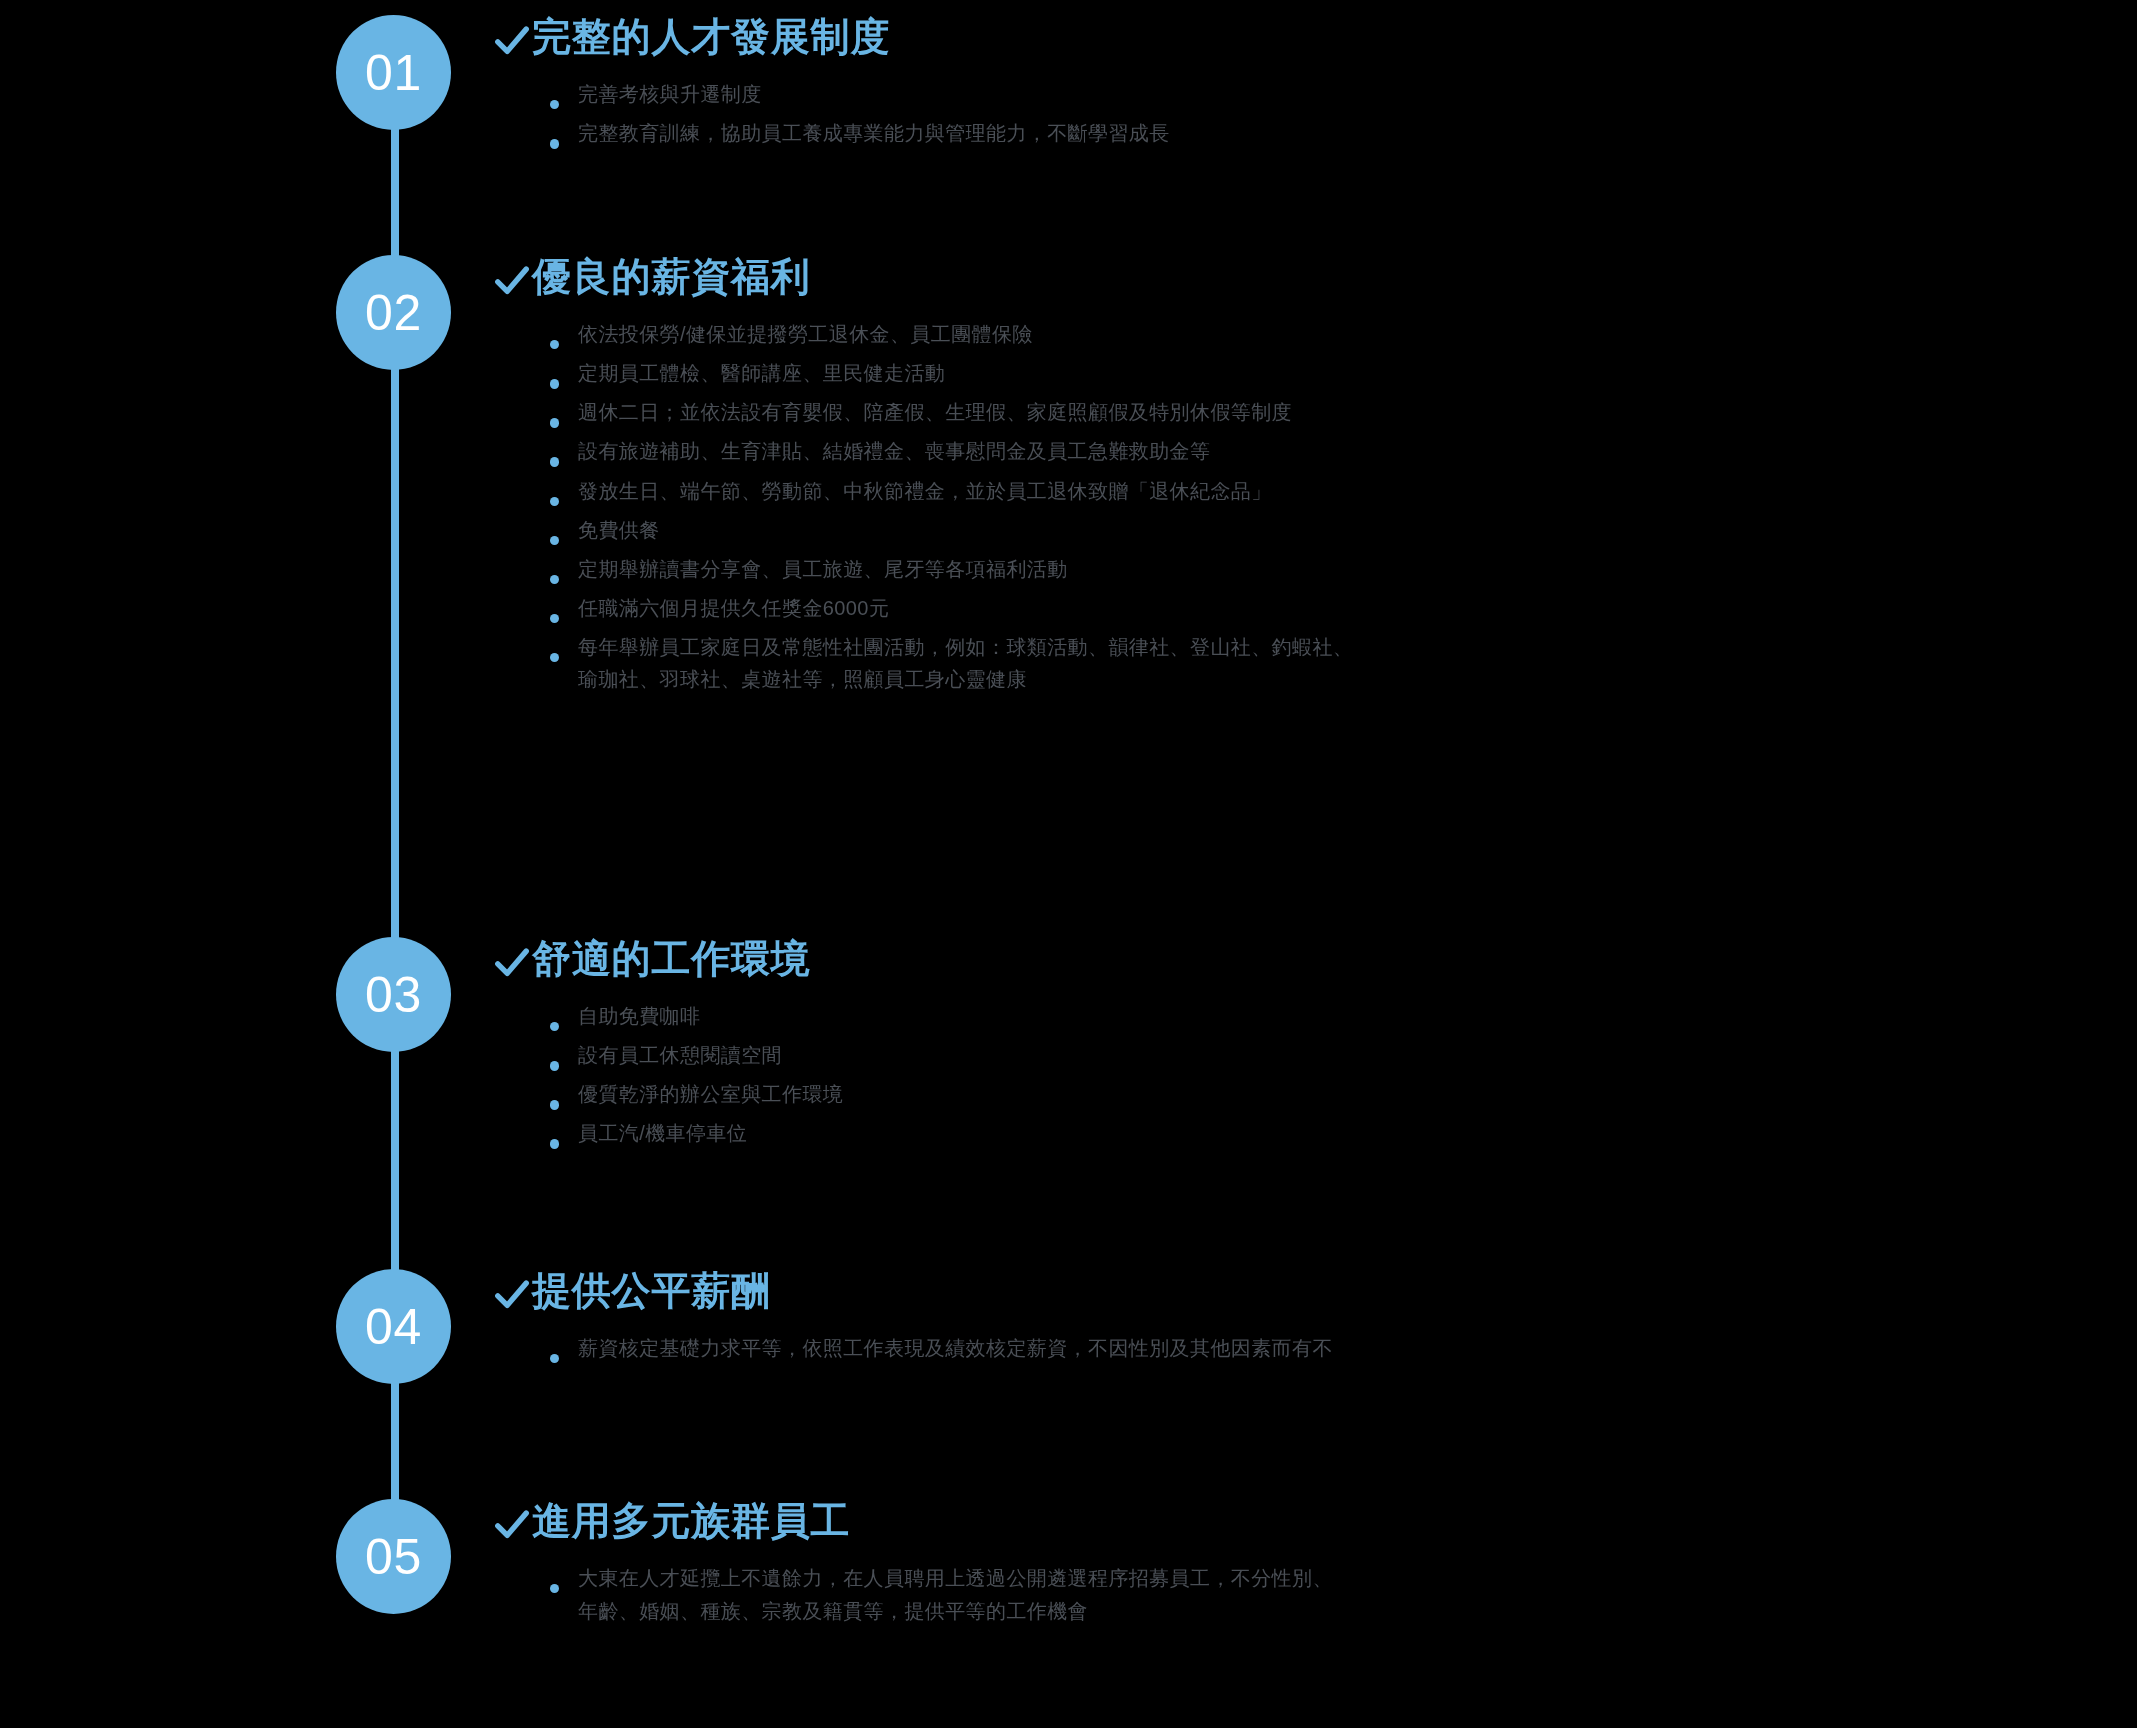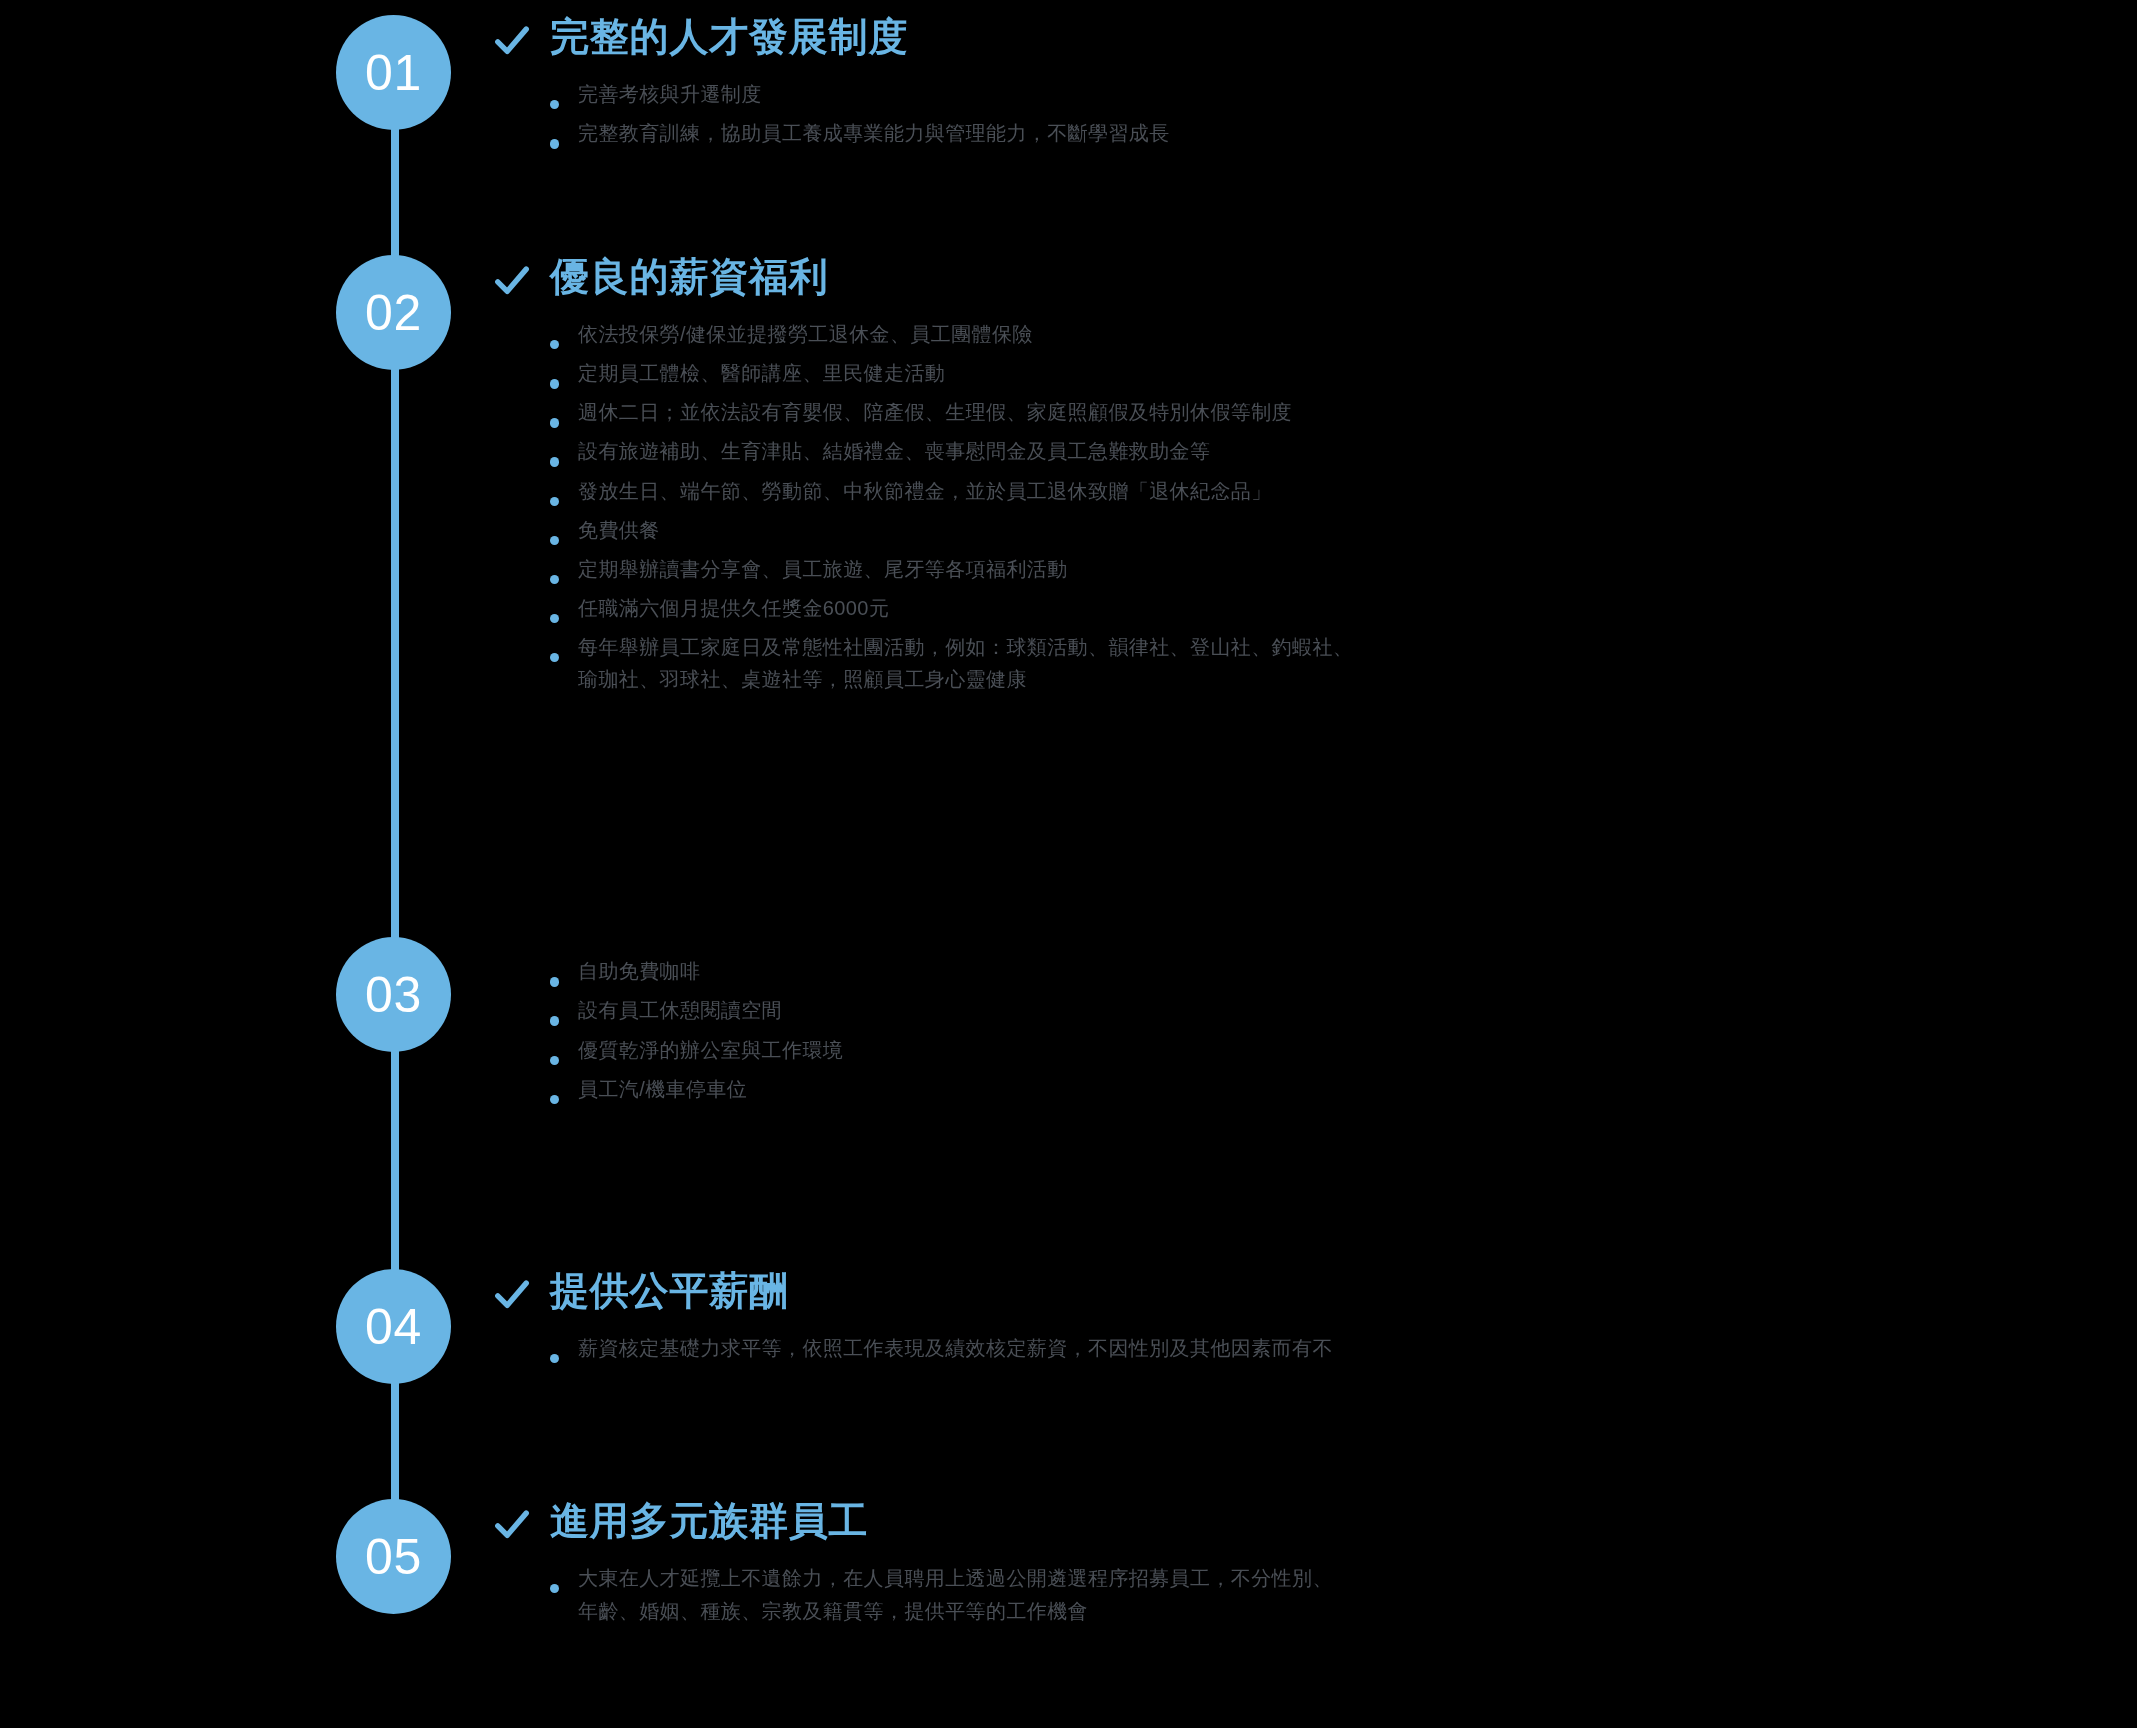--- a/index.html
+++ b/index.html
@@ -65,21 +65,21 @@
   .body-col {
     position: absolute;
     left: 493px;
     top: 0;
     width: 1586px;
   }
 
   .head-row {
     display: flex;
     align-items: flex-end;
-    gap: 19px;
+    gap: 1px;
   }
   .check-icon {
     flex: 0 0 auto;
     width: 38px;
     height: 38px;
     margin-top: 6.7px;
   }
   .head-title {
     color: #69b5e4;
     font-size: 39px;
@@ -191,20 +191,26 @@
               <span class="cont">瑜珈社、羽球社、桌遊社等，照顧員工身心靈健康</span>
             </li>
           </ul>
         </div>
       </div>
       <div class="section" style="top: 937px;">
         <div class="badge">
           <span class="badge-num">03</span>
         </div>
         <div class="body-col">
+          <div class="head-row">
+            <span class="check-icon"><svg viewBox="0 0 24 24" width="38" height="38">
+                <path d="M3 12.5 L9 18.5 L21 4.5" fill="none" stroke="#69b5e4" stroke-width="3.4" stroke-linecap="round" stroke-linejoin="round"></path>
+              </svg></span>
+            <div class="head-title">舒適的工作環境</div>
+          </div>
           <ul class="bullets">
             <li class="bullet">
               <span class="cont">自助免費咖啡</span>
             </li>
             <li class="bullet">
               <span class="cont">設有員工休憩閱讀空間</span>
             </li>
             <li class="bullet">
               <span class="cont">優質乾淨的辦公室與工作環境</span>
             </li>

